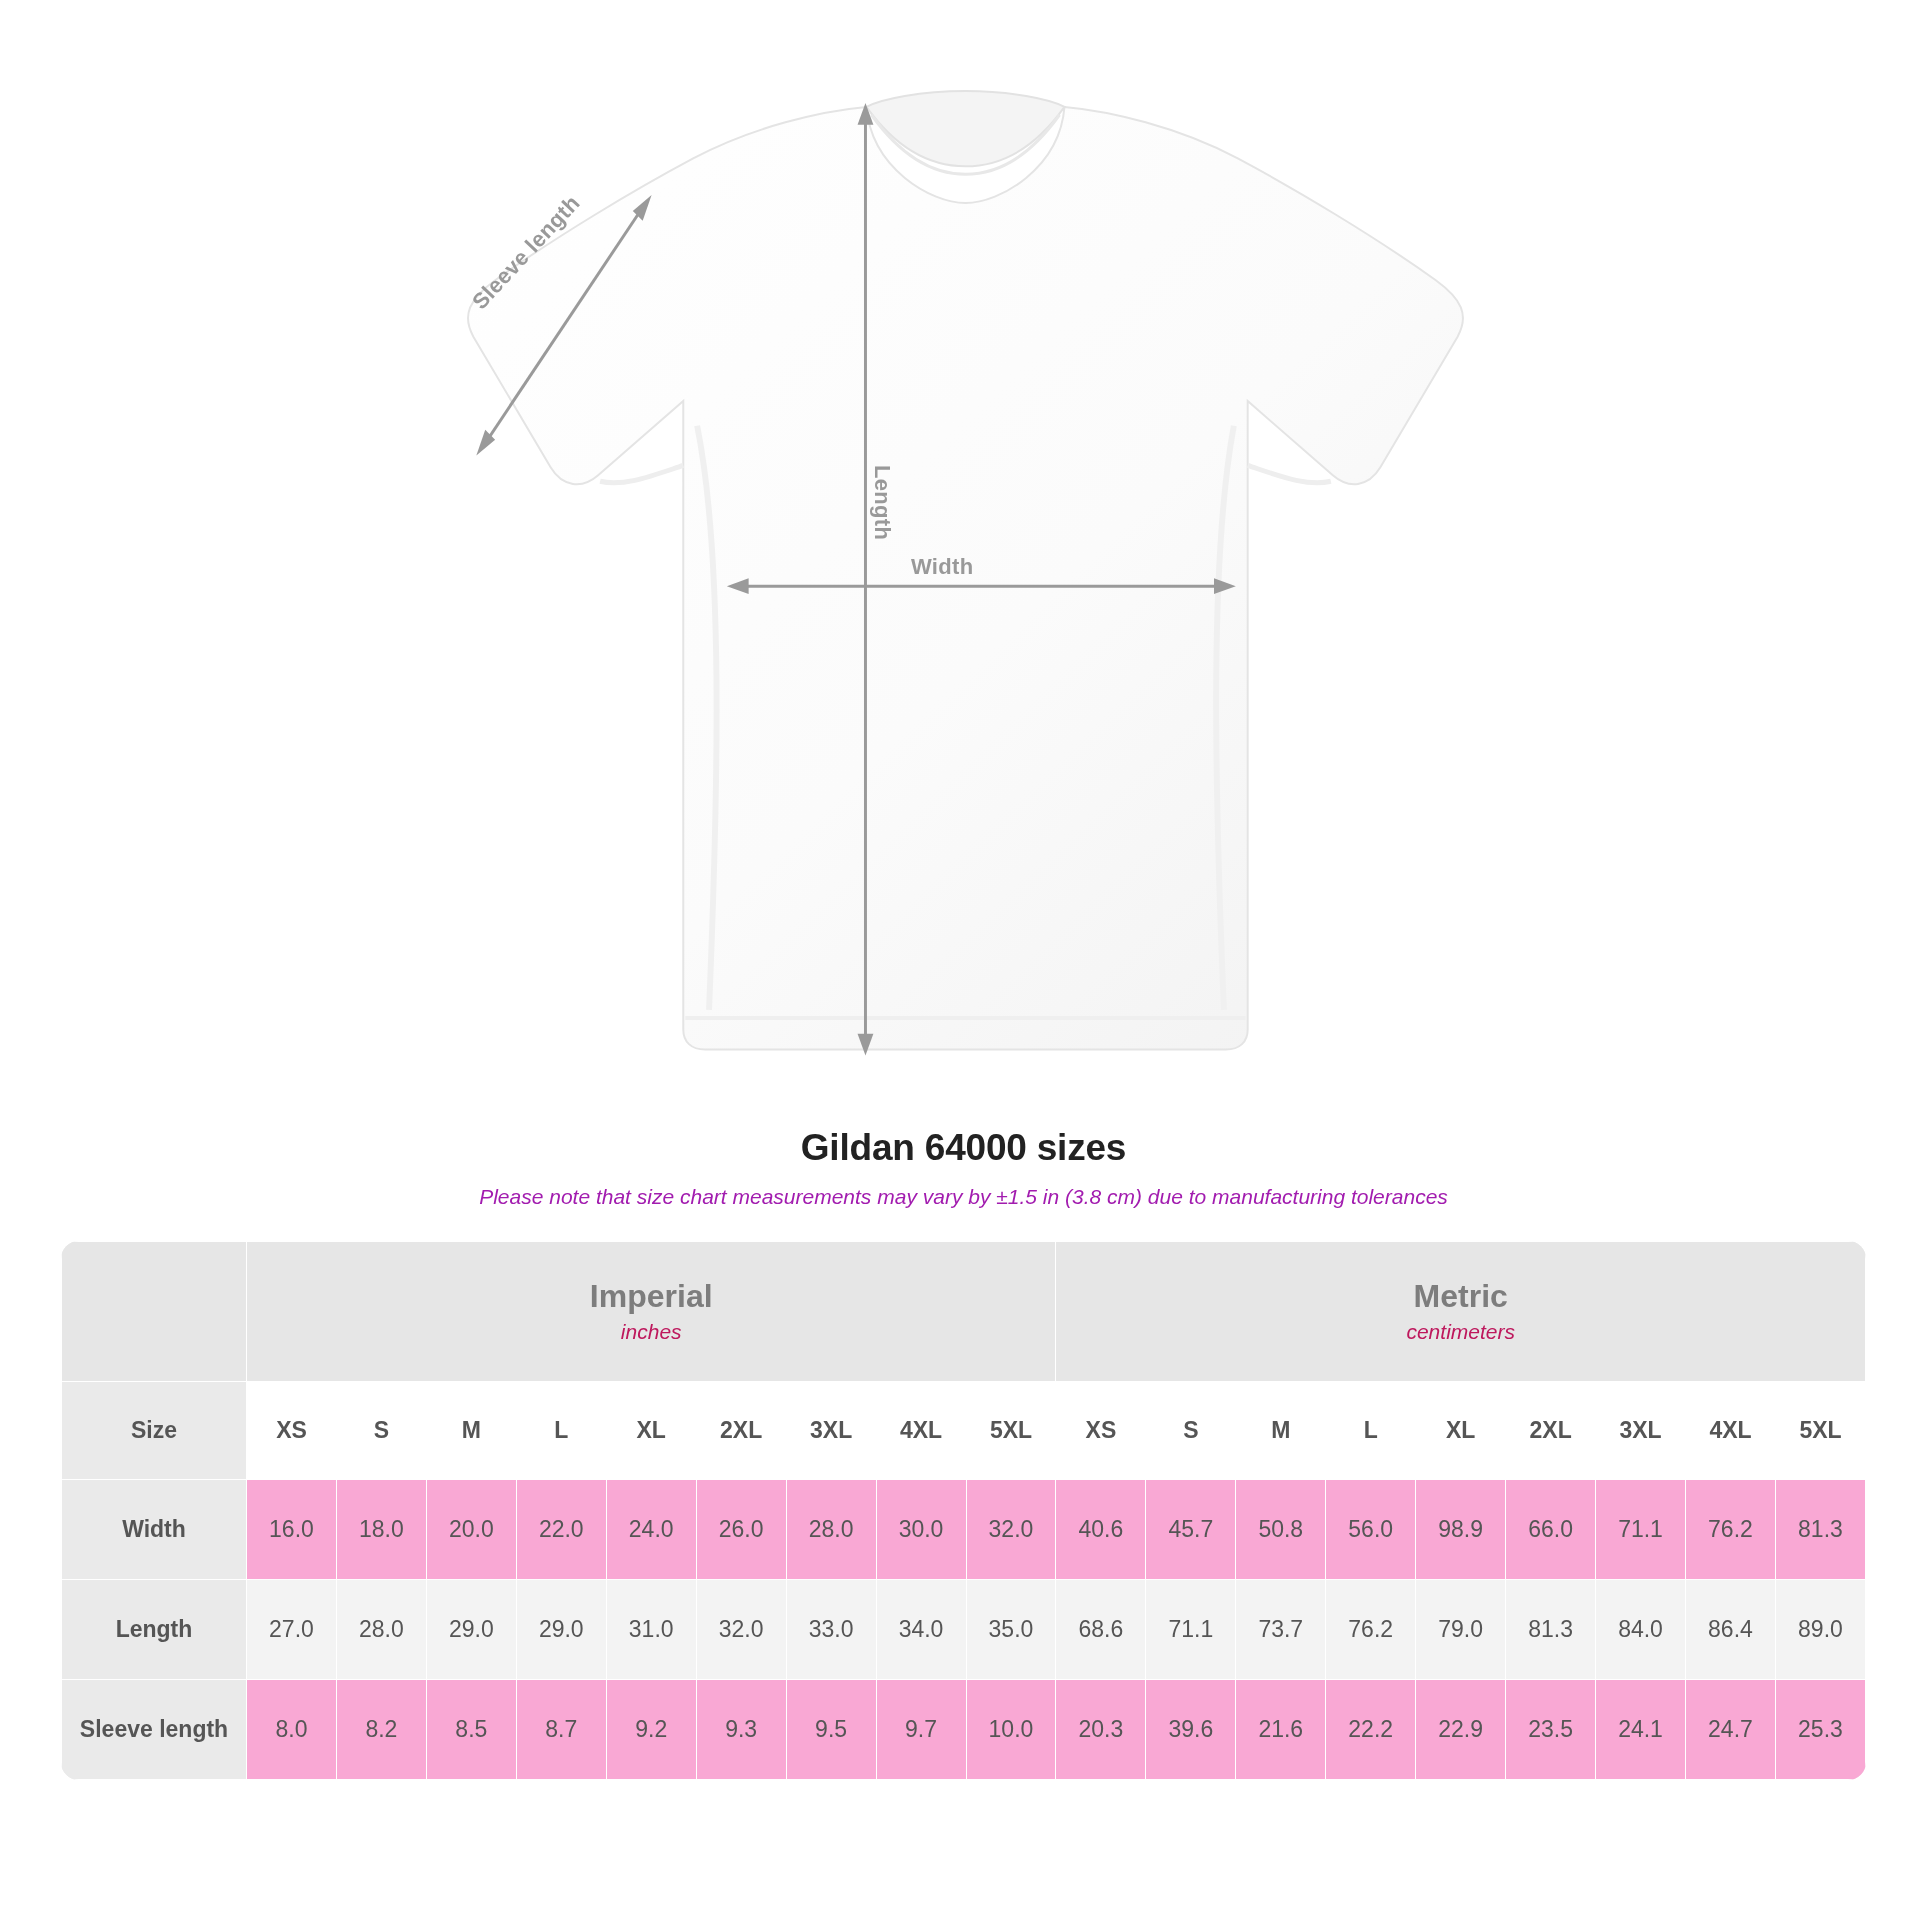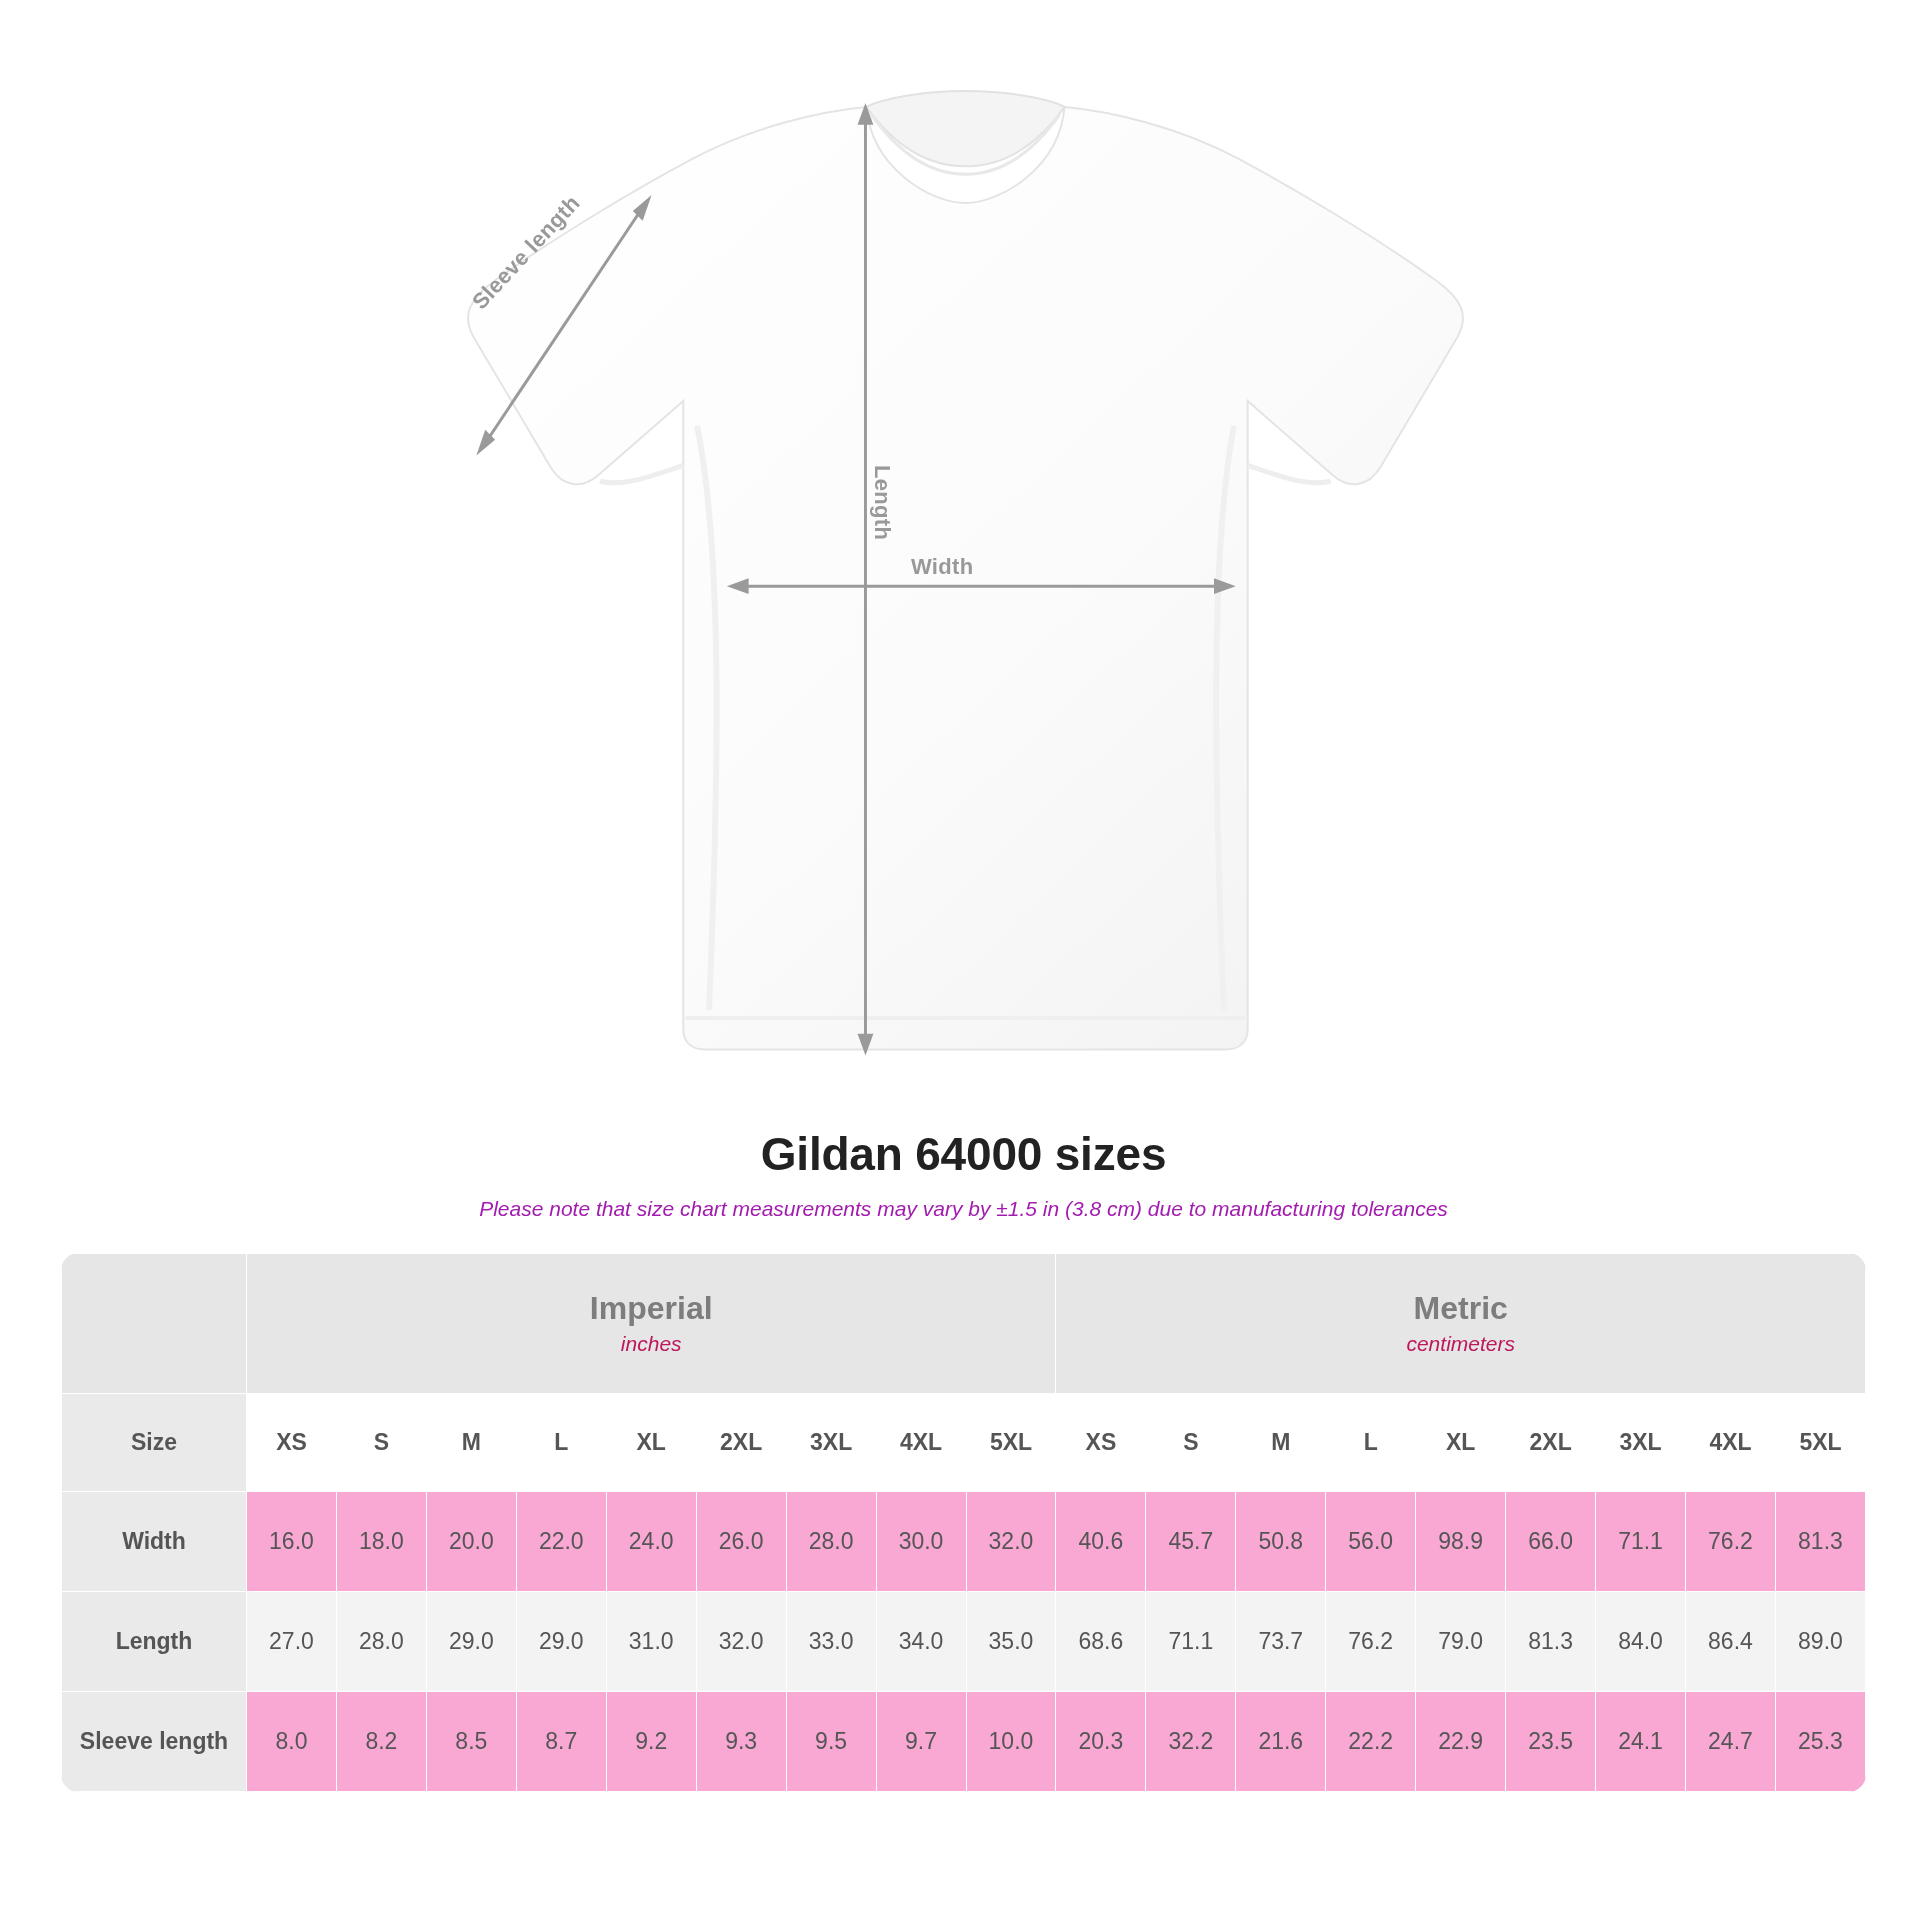--- a/index.html
+++ b/index.html
@@ -56,21 +56,21 @@
     transform-origin: left top;
     white-space: nowrap;
   }
 
   
   .title-block {
     text-align: center;
     margin-top: 18px;
   }
   .chart-title {
-    font-size: 46px;
+    font-size: 37px;
     font-weight: bold;
     color: #222222;
     letter-spacing: -0.2px;
   }
   .chart-note {
     margin-top: 16px;
     font-size: 21px;
     font-style: italic;
     color: #a21caf;
   }
@@ -303,21 +303,21 @@
         <td>8.0</td>
             <td>8.2</td>
             <td>8.5</td>
             <td>8.7</td>
             <td>9.2</td>
             <td>9.3</td>
             <td>9.5</td>
             <td>9.7</td>
             <td>10.0</td>
             <td>20.3</td>
-            <td>32.2</td>
+            <td>39.6</td>
             <td>21.6</td>
             <td>22.2</td>
             <td>22.9</td>
             <td>23.5</td>
             <td>24.1</td>
             <td>24.7</td>
             <td>25.3</td>
           </tr>
       </tbody>
     </table>

